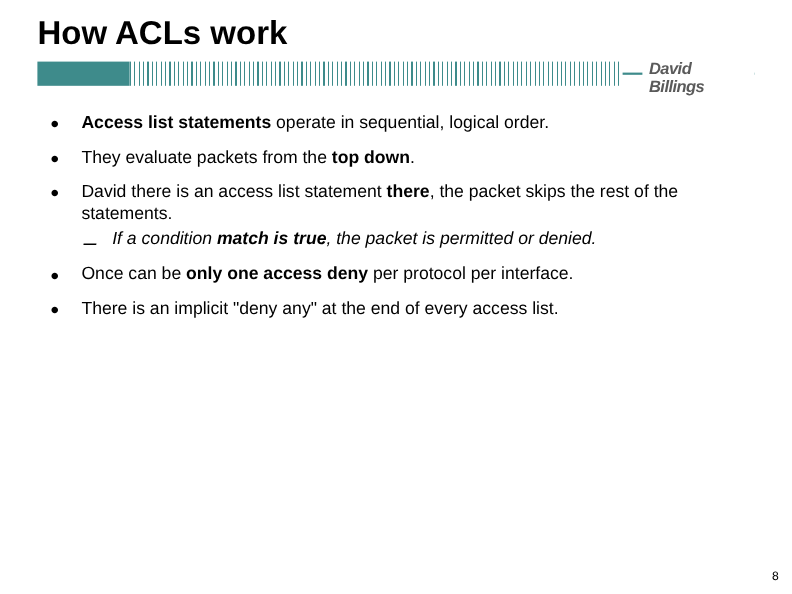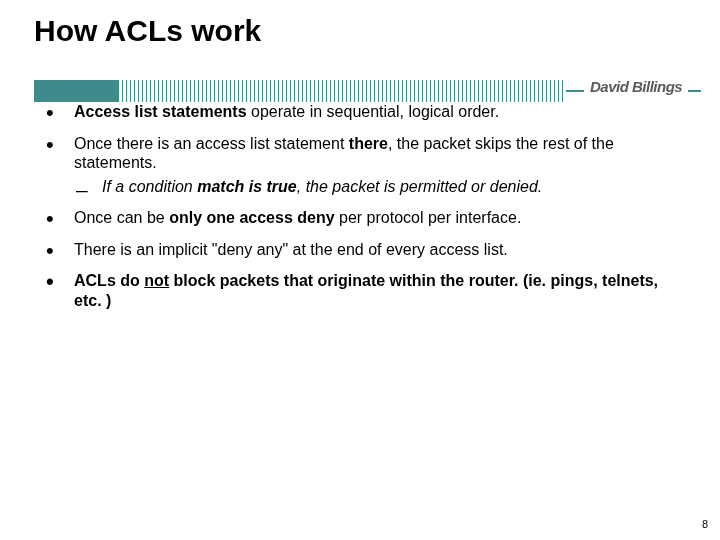--- a/index.html
+++ b/index.html
@@ -20,25 +20,24 @@
   .title {
     position: absolute;
     top: 14px;
     left: 34px;
     font-size: 30px;
     font-weight: bold;
     color: #000;
   }
   .sep-bar {
     position: absolute;
-    top: 80px;
+    top: 56px;
     left: 34px;
     width: 652px;
     height: 22px;
-    padding-left: 15px;
   }
   .sep-solid {
     position: absolute;
     left: 0;
     top: 0;
     width: 84px;
     height: 22px;
     background: #3e8b8b;
   }
   .sep-stripes {
@@ -142,33 +141,33 @@
     <div class="sep-line"></div>
     <div class="author">David Billings</div>
   </div>
 
   <div class="body">
     <ul class="lvl1">
       <li>
         <span class="b">Access list statements</span><span> operate in sequential, logical order.</span>
       </li>
       <li>
-        <span>Once there is an access list statement </span><span class="b">there</span><span>, the packet skips the rest of the statements.</span>
+        <span>They evaluate packets from the </span><span class="b">top down</span><span>.</span>
+      </li>
+      <li>
+        <span>David there is an access list statement </span><span class="b">there</span><span>, the packet skips the rest of the statements.</span>
         <ul class="lvl2">
           <li>
             <span>If a condition </span><span class="b">match is true</span><span>, the packet is permitted or denied.</span>
           </li>
         </ul>
       </li>
       <li>
         <span>Once can be </span><span class="b">only one access deny</span><span> per protocol per interface.</span>
       </li>
       <li>
         <span>There is an implicit "deny any" at the end of every access list.</span>
       </li>
-      <li class="b">
-        <span>ACLs do </span><span class="u">not</span><span> block packets that originate within the router.  (ie. pings, telnets, etc. )</span>
-      </li>
     </ul>
   </div>
 
   <div class="page-num">8</div>
 </div>
 
 </body></html>

